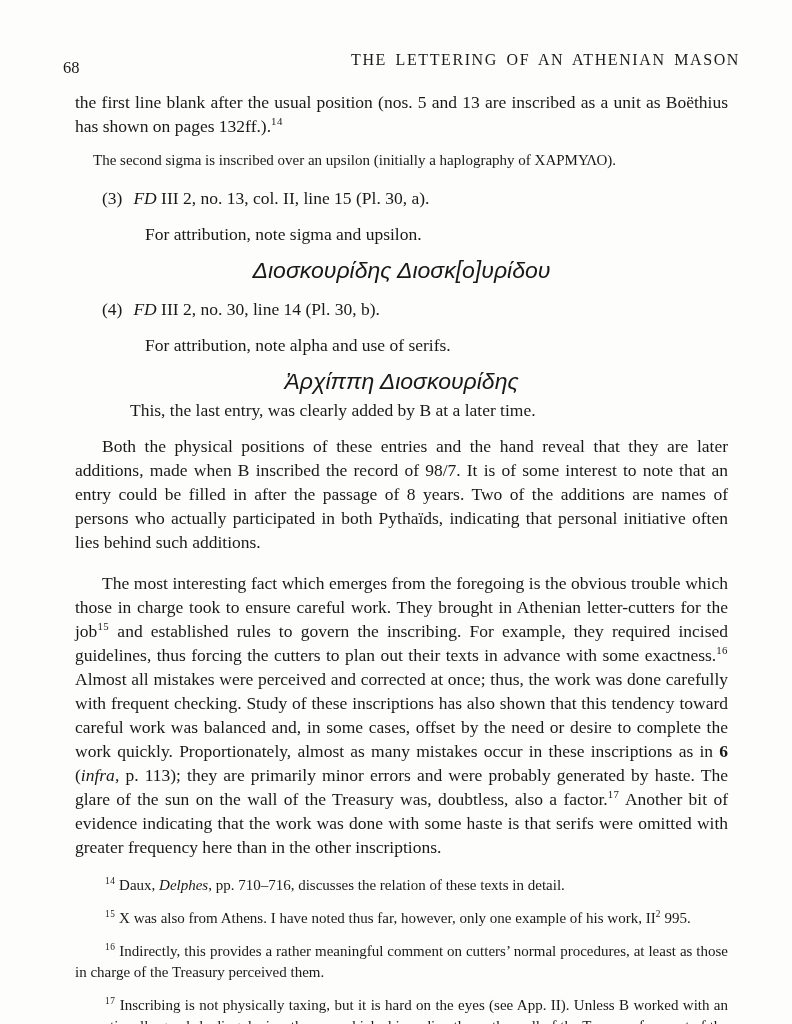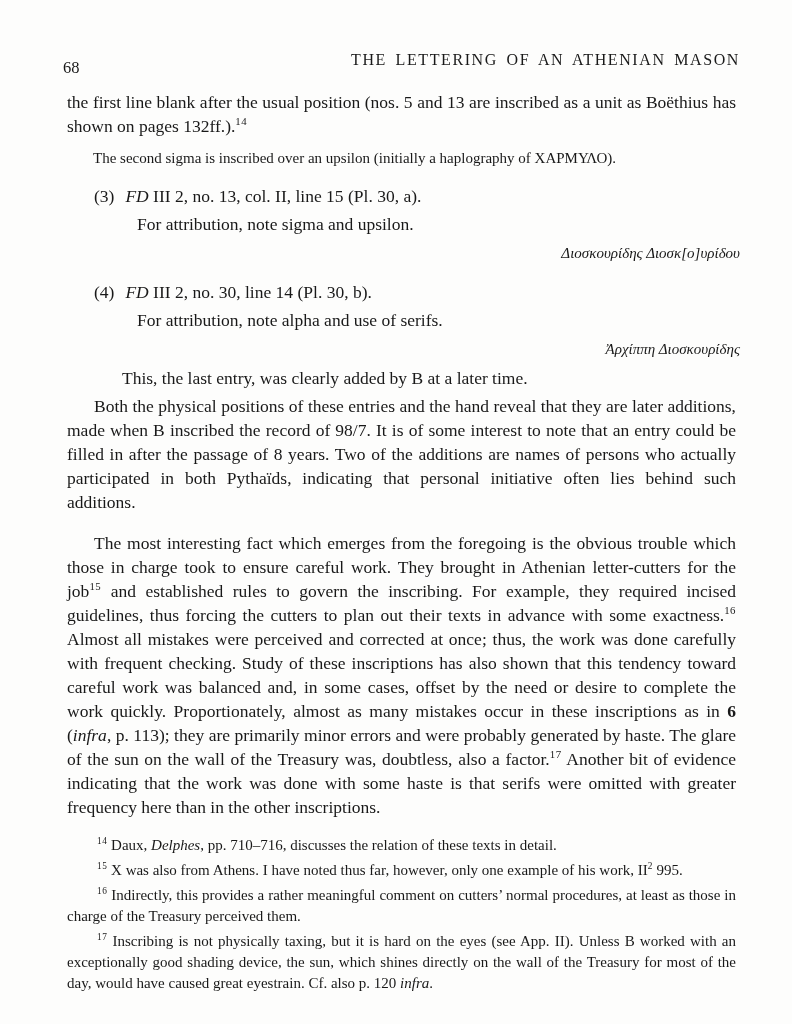--- a/index.html
+++ b/index.html
@@ -32,37 +32,37 @@
     top: 8px;
     font-size: 16.5px;
   }
   .running-title {
     flex: 1;
     text-align: right;
     font-size: 16px;
     letter-spacing: 1.6px;
     word-spacing: 3px;
   }
-  p { margin: 4px; }
+  p { margin: 12px; }
   .just { text-align: justify; }
   .indent { text-indent: 27px; }
   .indent-lg { text-indent: 55px; }
   .note {
     font-size: 15px;
     line-height: 21px;
     margin: 10px 0 6px 30px;
   }
   .entry { margin-top: 15px; }
   .entry-head { padding-left: 27px; }
   .entry-attr { padding-left: 70px; }
   .greek {
-    text-align: right;
-    font-family: Liberation Serif, serif;
+    text-align: center;
+    font-family: Liberation Sans, sans-serif;
     font-style: italic;
-    font-size: 15px;
+    font-size: 23px;
     margin: 5px 0 5px 0;
   }
   .after-greek { margin-top: 2px; }
   .gap-top { margin-top: 17px; }
   .footnotes {
     margin-top: 16px;
     font-size: 15px;
     line-height: 21px;
   }
   .footnote {

